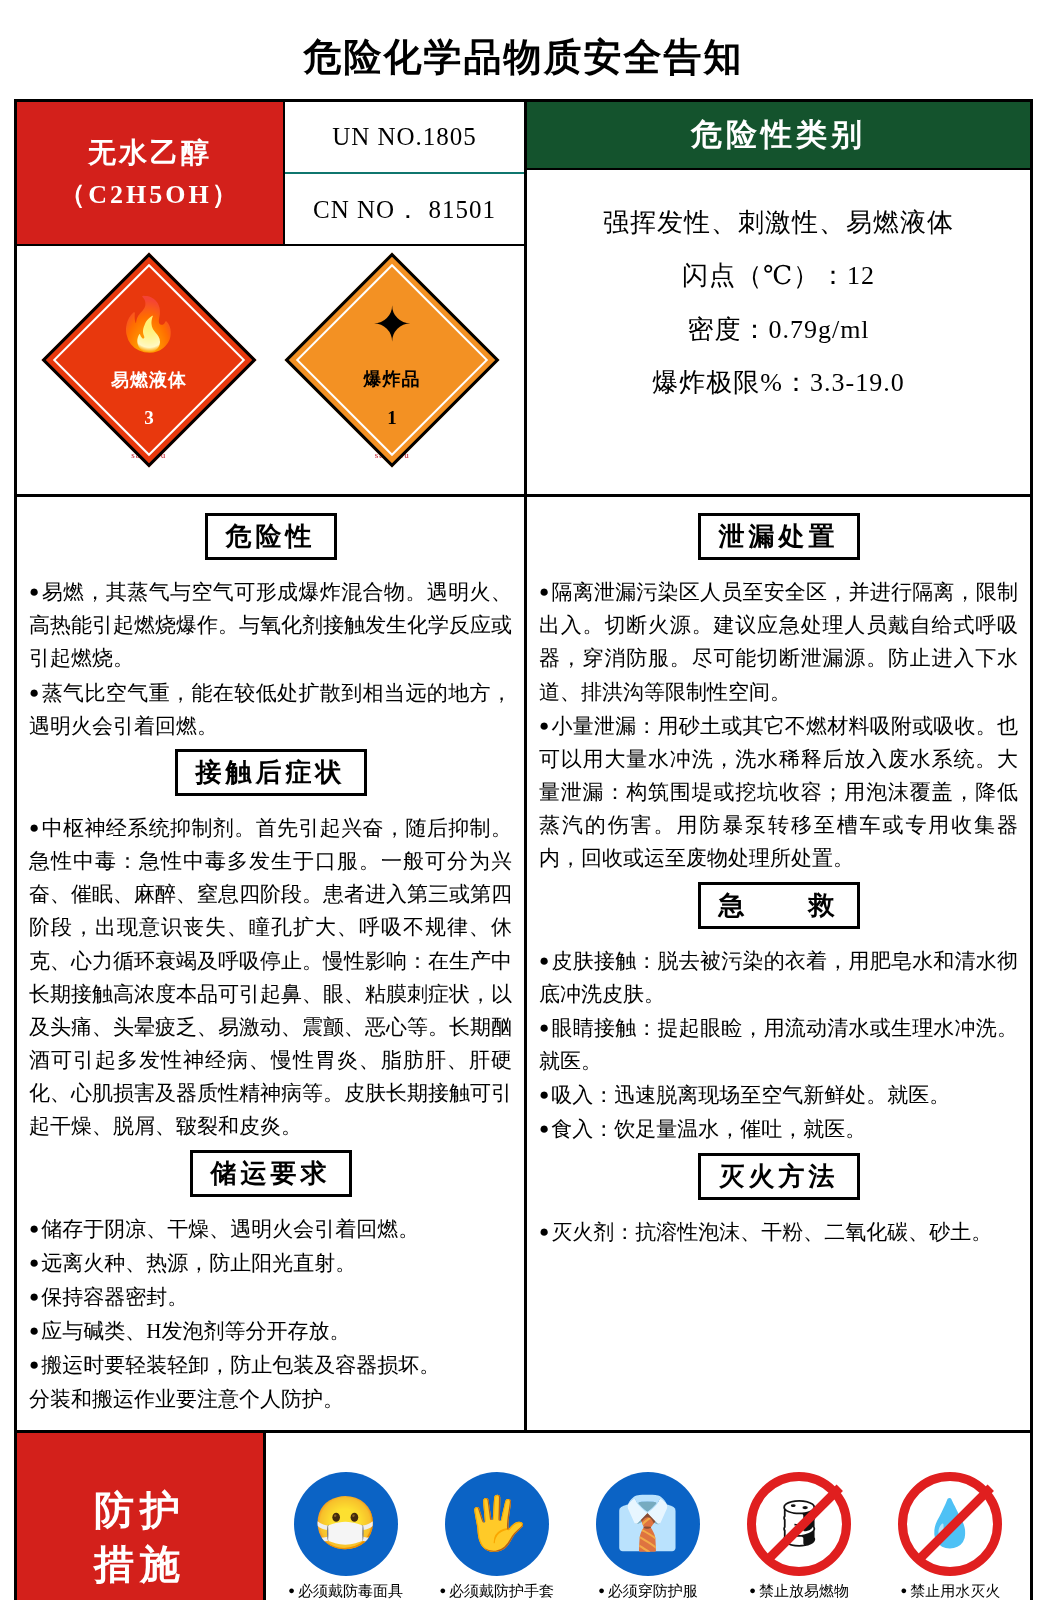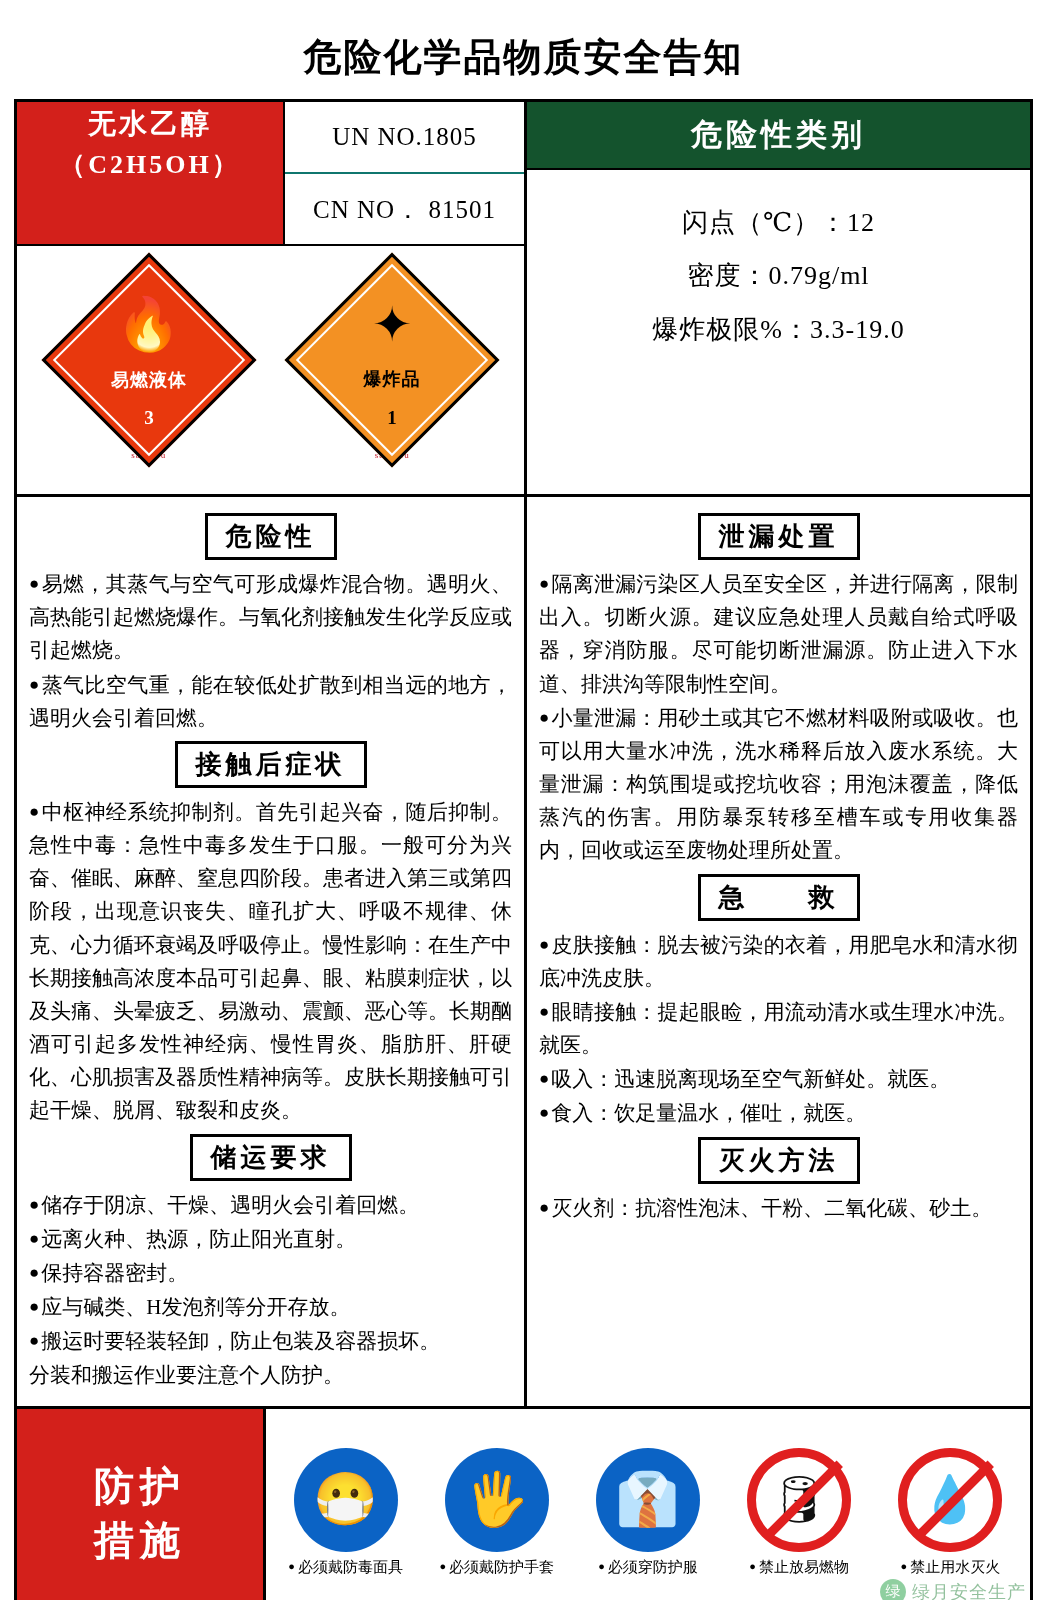--- a/index.html
+++ b/index.html
@@ -46,21 +46,21 @@
     height:142px;
   }
   .chem-name{
     width:268px;
     background:#d3201b;
     color:#fff;
     box-sizing:border-box;
     display:flex;
     flex-direction:column;
     align-items:center;
-    justify-content:flex-start;
+    justify-content:center;
     font-size:28px;
     font-weight:bold;
     letter-spacing:3px;
     line-height:1.55;
     border-right:2px solid #000;
   }
   .chem-name .sub{font-size:26px;}
   .un-col{
     flex:1;
     display:flex;
@@ -177,21 +177,21 @@
     box-sizing:border-box;
     padding:10px 12px 12px 12px;
   }
   .col.left{
     width:510px;
     border-right:3px solid #000;
   }
   .col.right{flex:1;}
   .sec-head{
     display:block;
-    margin:6px auto 8px auto;
+    margin:6px auto 16px auto;
     border:3px solid #000;
     font-size:26px;
     font-weight:bold;
     letter-spacing:4px;
     text-align:center;
     padding:3px 18px;
     width:max-content;
     font-family:"Liberation Sans","DejaVu Sans",sans-serif;
   }
   .para{
@@ -345,20 +345,21 @@
               </div>
             </div>
             <div class="safehou">safehou</div>
           </div>
         </div>
       </div>
 
       <div class="top-right">
         <div class="hazard-banner">危险性类别</div>
         <div class="hazard-body">
+          <div>强挥发性、刺激性、易燃液体</div>
           <div>闪点（℃）：12</div>
           <div>密度：0.79g/ml</div>
           <div>爆炸极限%：3.3-19.0</div>
         </div>
       </div>
     </div>
 
     <div class="mid">
 
       <div class="col left">

